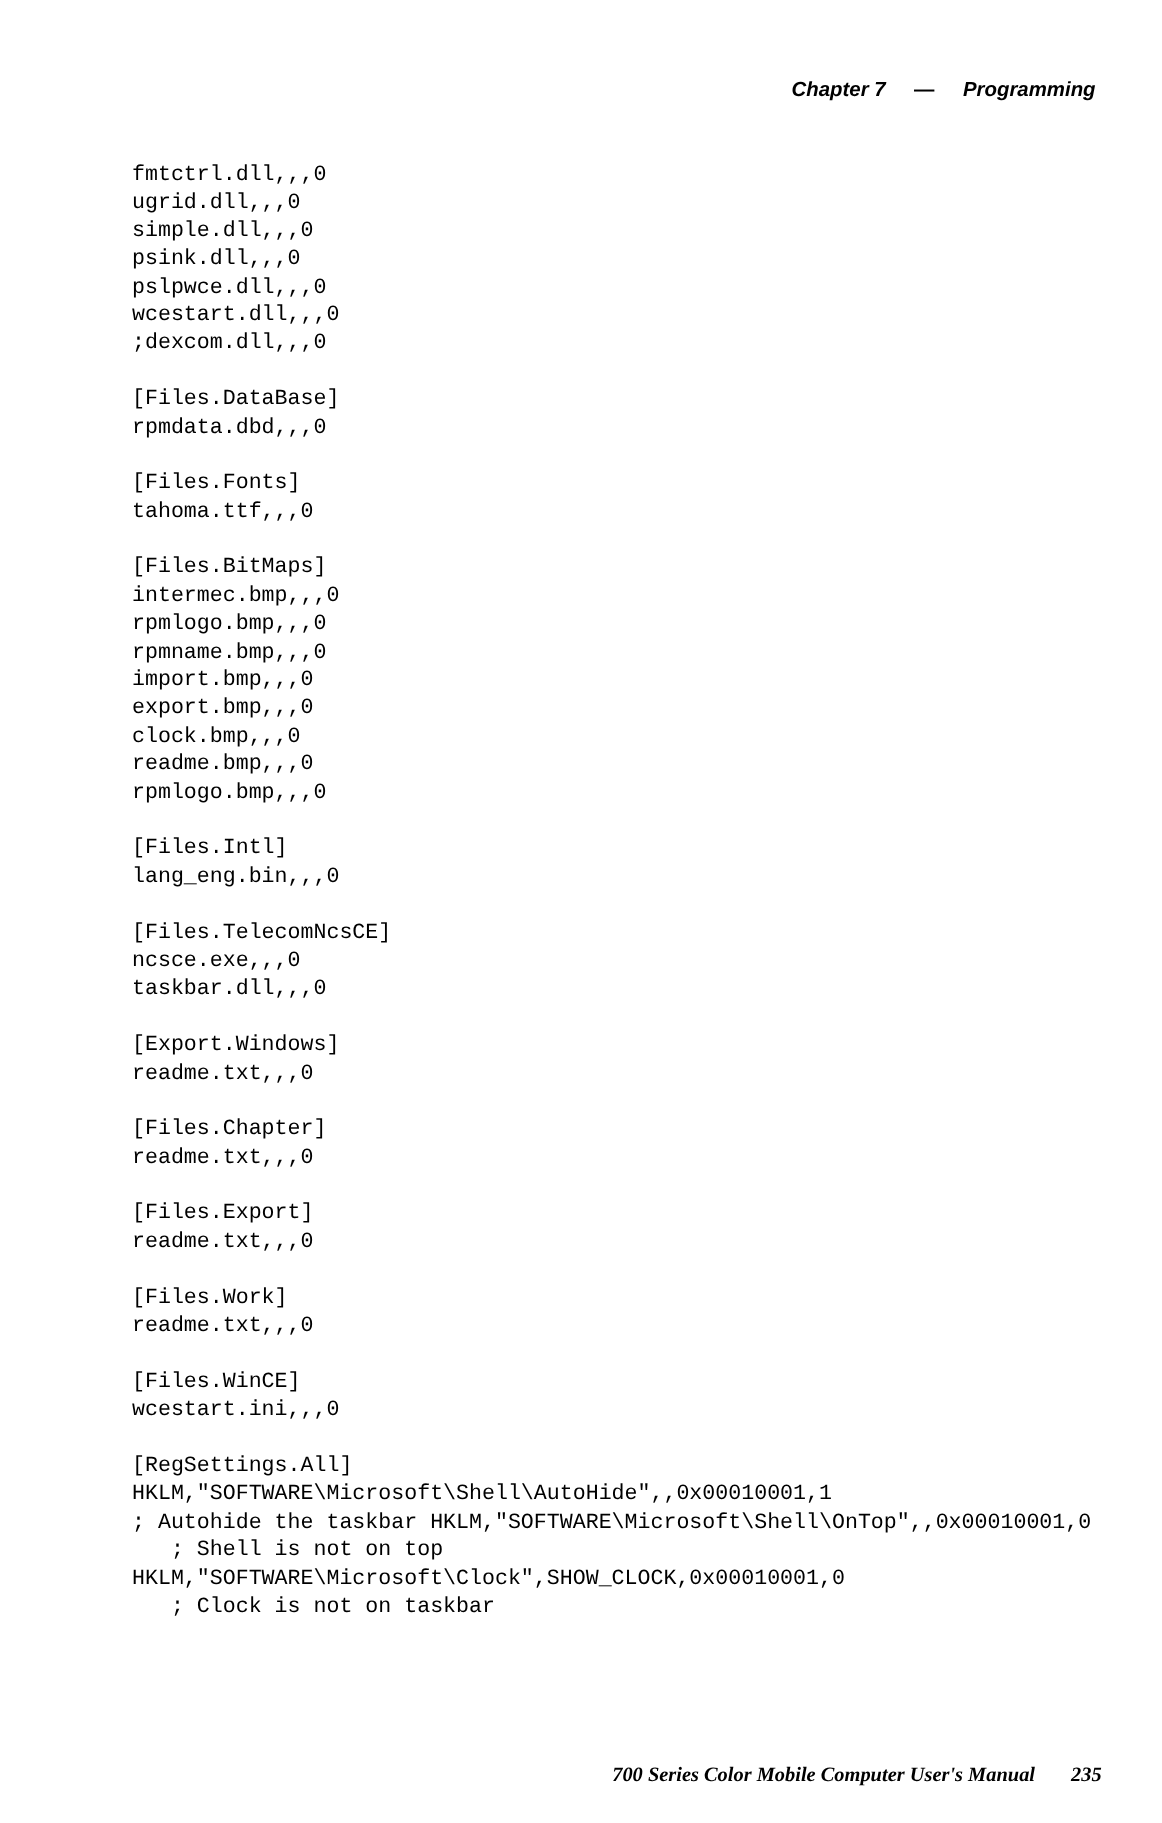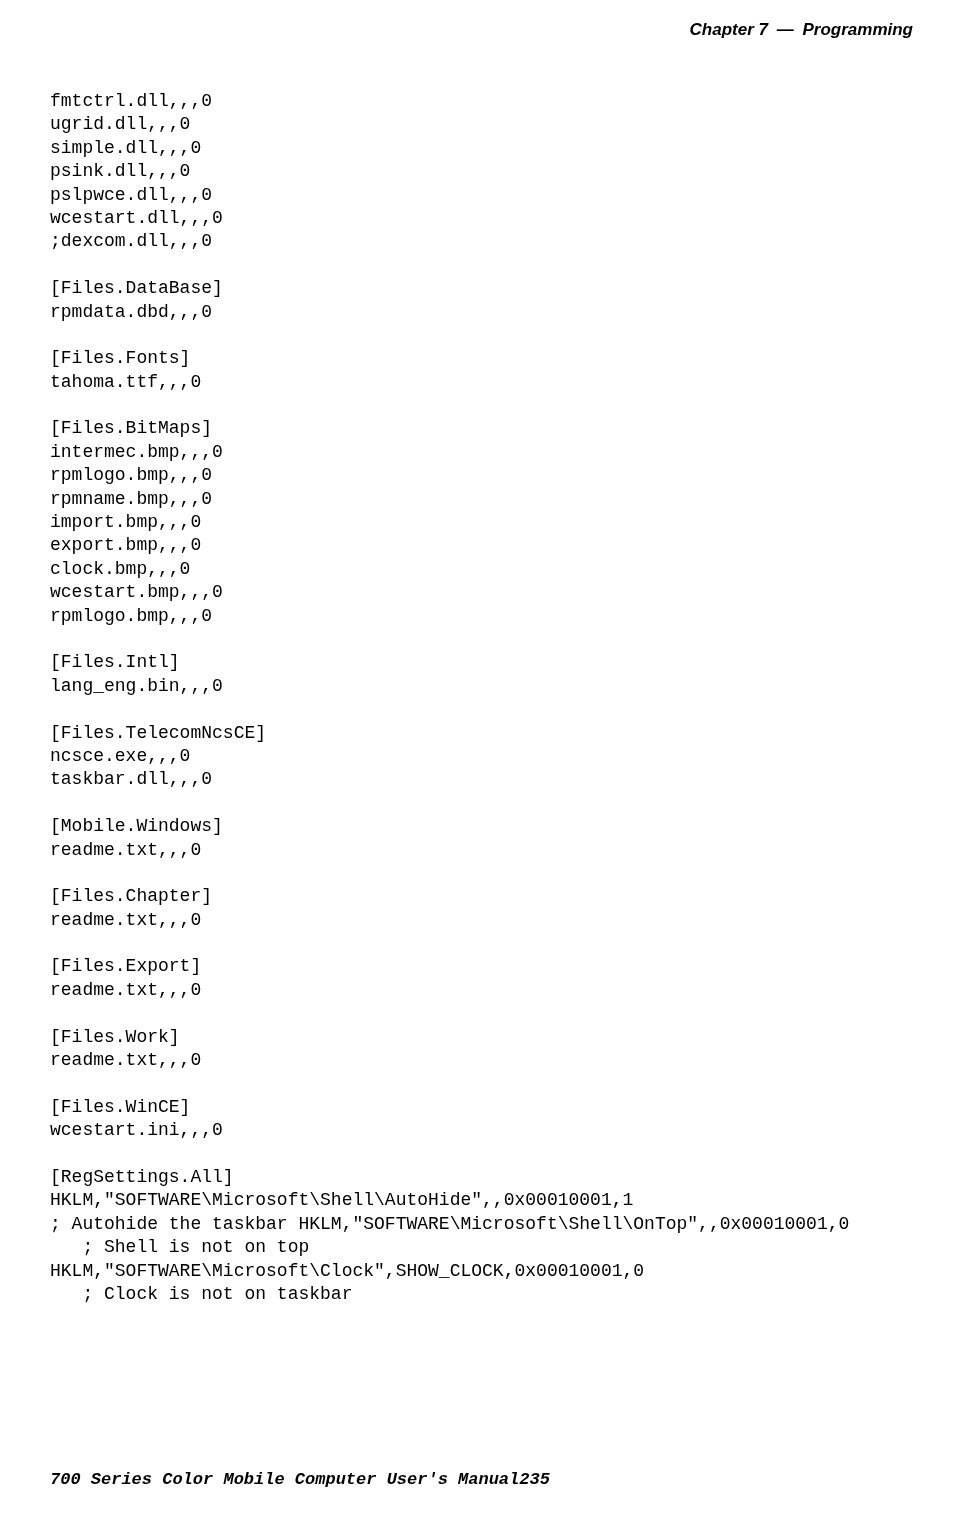--- a/index.html
+++ b/index.html
@@ -1,16 +1,16 @@
 <!DOCTYPE html>
 <html><head>
   <meta charset="utf-8">
   <style>
     * {
-      margin: 0;
+      margin: 15px;
       padding: 0;
       box-sizing: border-box;
     }
     body {
       width: 968px;
       height: 1519px;
       background: #ffffff;
       font-family: "Courier New", Courier, monospace;
       position: relative;
       padding: 20px 50px 40px 50px;
@@ -33,22 +33,22 @@
       font-size: 18px;
       line-height: 1.3;
       white-space: pre;
     }
     .footer {
       position: absolute;
       bottom: 30px;
       left: 50px;
       right: 50px;
       display: flex;
-      justify-content: flex-start;
-      font-family: Liberation Mono, monospace;
+      justify-content: flex-end;
+      font-family: Liberation Serif, serif;
       font-size: 17px;
       font-weight: bold;
       font-style: italic;
     }
   </style>
 </head>
 <body>
 
 <div class="header">
   <span>Chapter 7</span><span class="dash"> — </span><span>Programming</span>
@@ -68,31 +68,31 @@
 <span>[Files.Fonts]</span>
 <span>tahoma.ttf,,,0</span>
 <span></span>
 <span>[Files.BitMaps]</span>
 <span>intermec.bmp,,,0</span>
 <span>rpmlogo.bmp,,,0</span>
 <span>rpmname.bmp,,,0</span>
 <span>import.bmp,,,0</span>
 <span>export.bmp,,,0</span>
 <span>clock.bmp,,,0</span>
-<span>wcestart.bmp,,,0</span>
+<span>readme.bmp,,,0</span>
 <span>rpmlogo.bmp,,,0</span>
 <span></span>
 <span>[Files.Intl]</span>
 <span>lang_eng.bin,,,0</span>
 <span></span>
 <span>[Files.TelecomNcsCE]</span>
 <span>ncsce.exe,,,0</span>
 <span>taskbar.dll,,,0</span>
 <span></span>
-<span>[Mobile.Windows]</span>
+<span>[Export.Windows]</span>
 <span>readme.txt,,,0</span>
 <span></span>
 <span>[Files.Chapter]</span>
 <span>readme.txt,,,0</span>
 <span></span>
 <span>[Files.Export]</span>
 <span>readme.txt,,,0</span>
 <span></span>
 <span>[Files.Work]</span>
 <span>readme.txt,,,0</span>

